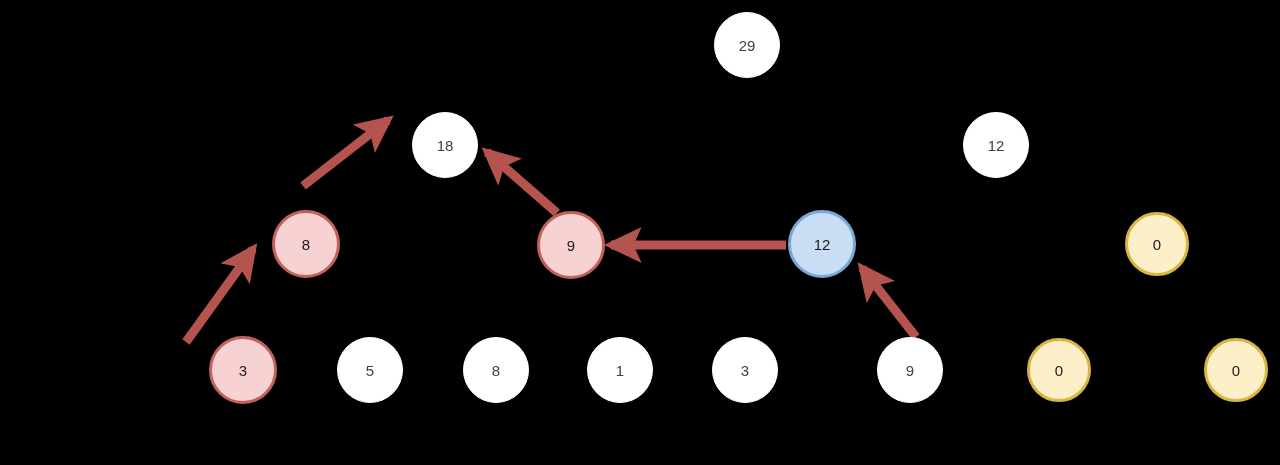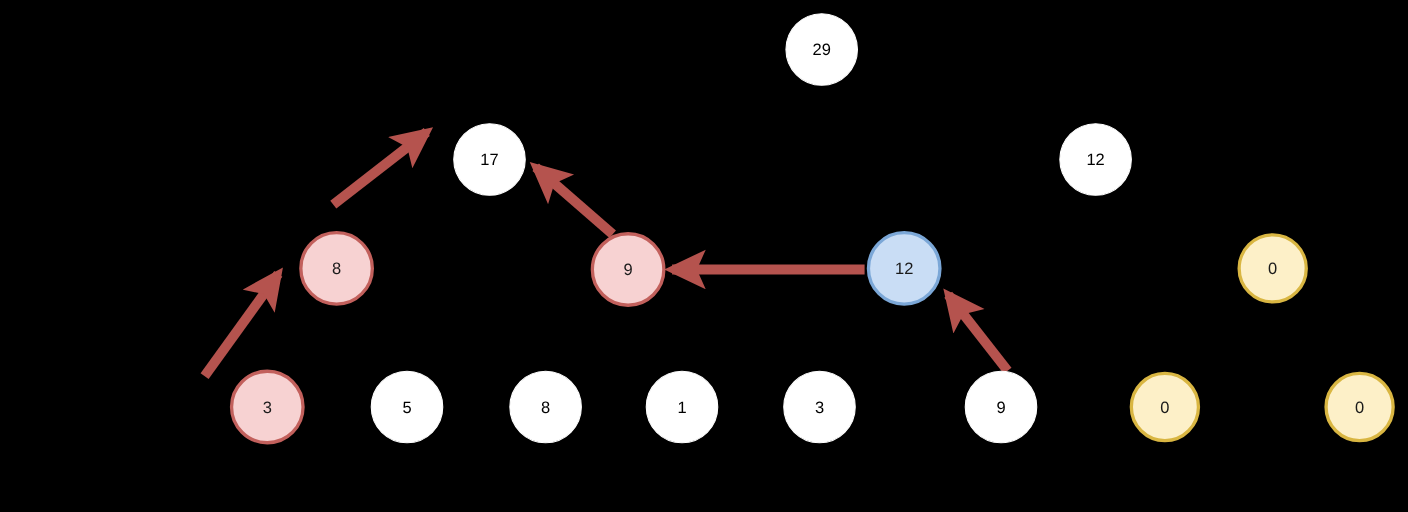--- a/index.html
+++ b/index.html
@@ -41,21 +41,21 @@
     color: #101010;
     user-select: none;
   }
   .node-label {
     pointer-events: none;
   }
   
   .nv-white {
     background: #ffffff;
     border: 1px solid #ffffff;
-    color: #000000;
+    color: #404040;
   }
   .nv-pink {
     background: #f7d2d2;
     border: 3px solid #c2605c;
     color: #1a1a1a;
   }
   .nv-blue {
     background: #c9ddf5;
     border: 3px solid #7ba7d7;
     color: #1a1a1a;
@@ -82,21 +82,21 @@
       <line x1="557" y1="213" x2="487" y2="152" stroke="#b5534e" stroke-width="9" stroke-linecap="butt" marker-end="url(#arrow-b5534e)"></line>
       <line x1="786" y1="245" x2="611" y2="245" stroke="#b5534e" stroke-width="9" stroke-linecap="butt" marker-end="url(#arrow-b5534e)"></line>
       <line x1="916" y1="337" x2="862" y2="268" stroke="#b5534e" stroke-width="9" stroke-linecap="butt" marker-end="url(#arrow-b5534e)"></line>
     </svg>
 
   <div id="node-layer">
       <div class="node nv-white" style="left: 714px; top: 12px; width: 66px; height: 66px;">
         <span class="node-label">29</span>
       </div>
       <div class="node nv-white" style="left: 412px; top: 112px; width: 66px; height: 66px;">
-        <span class="node-label">17</span>
+        <span class="node-label">18</span>
       </div>
       <div class="node nv-white" style="left: 963px; top: 112px; width: 66px; height: 66px;">
         <span class="node-label">12</span>
       </div>
       <div class="node nv-pink" style="left: 272px; top: 210px; width: 68px; height: 68px;">
         <span class="node-label">8</span>
       </div>
       <div class="node nv-pink" style="left: 537px; top: 211px; width: 68px; height: 68px;">
         <span class="node-label">9</span>
       </div>

